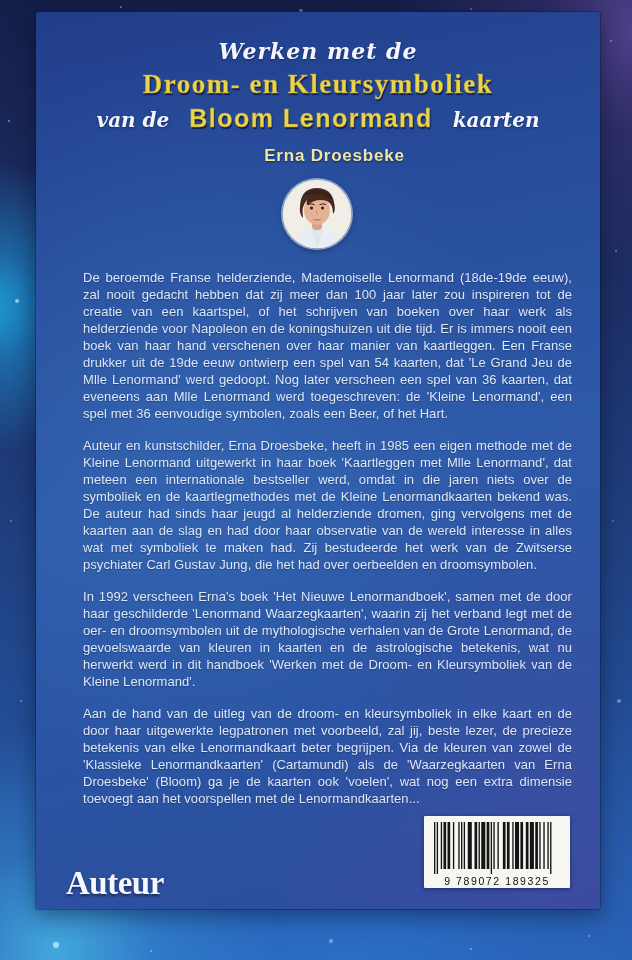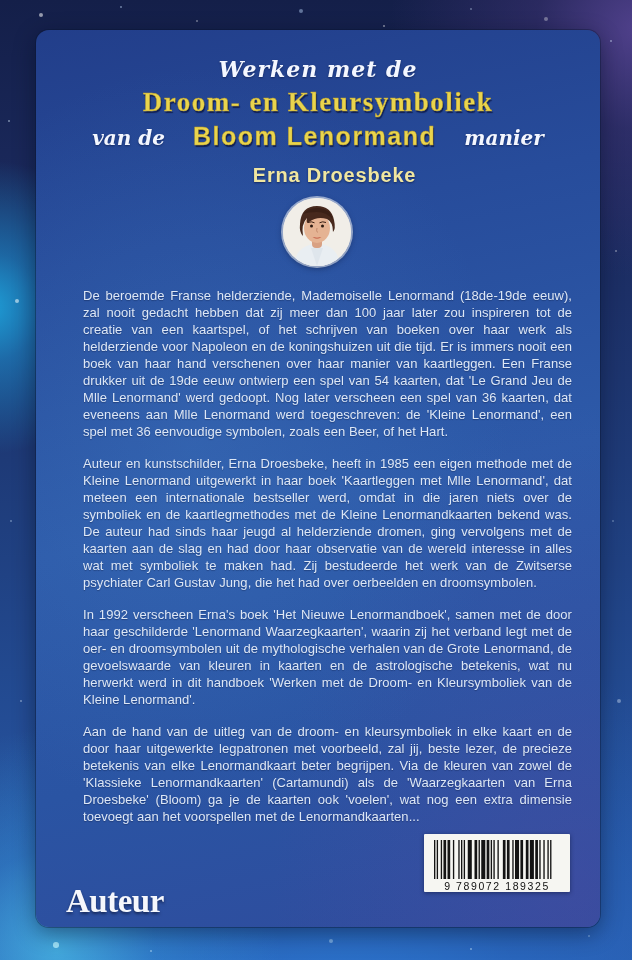--- a/index.html
+++ b/index.html
@@ -26,22 +26,22 @@
       615px 250px 0 0 rgba(255,255,255,.4), 8px 120px 0 0 rgba(220,240,255,.5),
       16px 300px 0 1px rgba(235,250,255,.6), 10px 520px 0 0 rgba(210,235,255,.4),
       20px 700px 0 0 rgba(225,240,255,.45), 612px 520px 0 0 rgba(210,230,255,.35),
       618px 700px 0 1px rgba(225,240,255,.4), 55px 944px 0 2px rgba(180,240,255,.8),
       150px 950px 0 0 rgba(210,240,255,.5), 330px 940px 0 1px rgba(200,235,255,.45),
       470px 948px 0 0 rgba(210,240,255,.5), 588px 935px 0 0 rgba(200,230,255,.4);
   }
 
   
   .book {
-    position:absolute; left:36px; top:30px; width:564px; height:897px;
-    border-radius:13px;
+    position:absolute; left:36px; top:12px; width:564px; height:897px;
+    border-radius:3px;
     background:
       radial-gradient(ellipse at 28% 46%, rgba(70,130,200,.28) 0%, rgba(70,130,200,0) 55%),
       radial-gradient(ellipse at 96% 96%, rgba(90,75,165,.30) 0%, rgba(90,75,165,0) 40%),
       linear-gradient(168deg, #223e8a 0%, #274c9b 24%, #2d5aa9 52%, #2a54a3 76%, #2f4c9d 100%);
     box-shadow: 0 0 0 1px rgba(10,20,50,.35), 0 6px 22px rgba(5,10,30,.45);
   }
 
   .title-wrap { position:absolute; top:26px; left:0; width:100%; text-align:center; }
 
   .script {
@@ -49,26 +49,26 @@
     color:#f4f7ff; text-shadow:0 1px 2px rgba(10,20,60,.55);
   }
   .script-top { font-size:22px; letter-spacing:1px; }
 
   .display-yellow {
     font-family:"Liberation Sans", sans-serif; font-weight:700;
     color:#e9d44d; letter-spacing:1.5px; -webkit-text-stroke:.4px #b79a2a;
     text-shadow:1px 2px 1px rgba(12,24,70,.85);
   }
   .title-main { font-size:27px; margin-top:5px;font-family:Liberation Serif, serif; }
-  .title-sub-row { margin-top:4px; display:flex; justify-content:center; align-items:baseline; gap:28px; }
+  .title-sub-row { margin-top:4px; display:flex; justify-content:center; align-items:baseline; gap:20px; }
   .title-sub-row .script { font-size:20px; }
   .title-sub-row .display-yellow { font-size:25px; }
 
   .author-name {
-    margin-top:13px; font-size:20px; font-weight:700; letter-spacing:.8px;
+    margin-top:13px; font-size:17px; font-weight:700; letter-spacing:.8px;
     color:#f0e6a0; text-shadow:0 1px 2px rgba(12,24,70,.7);padding-left:33px;
   }
 
   
   .photo {
     position:absolute; left:247px; top:168px; width:68px; height:68px;
     border-radius:50%; overflow:hidden;
     background:#f2efe9;
     box-shadow:0 0 0 2px rgba(240,244,250,.55), 0 2px 6px rgba(8,16,45,.5);
   }
@@ -86,21 +86,21 @@
   
   .publisher {
     position:absolute; left:30px; top:853px;
     font-family:"Liberation Serif", serif; font-weight:700;
     font-size:33px; letter-spacing:-.5px; color:#f5f7fc;
     text-shadow:0 2px 3px rgba(8,16,45,.6);
   }
 
   
   .barcode-box {
-    position:absolute; left:388px; top:804px; width:146px; height:58px;
+    position:absolute; left:388px; top:804px; width:146px; height:72px;
     background:#f6f6f2; border-radius:1px;
     box-shadow:0 1px 4px rgba(8,16,45,.5);
     display:flex; flex-direction:column; align-items:center; padding-top:6px;
   }
   .barcode-box svg { display:block; }
   .barcode-number {
     font-size:10.5px; letter-spacing:1.6px; color:#111;
     margin-top:1px; white-space:nowrap;
   }
 </style>
@@ -111,21 +111,21 @@
   <div class="stars"></div>
 
   <div class="book">
 
     <div class="title-wrap">
       <div class="script script-top">Werken met de</div>
       <div class="display-yellow title-main">Droom- en Kleursymboliek</div>
       <div class="title-sub-row">
         <span class="script">van de</span>
         <span class="display-yellow">Bloom Lenormand</span>
-        <span class="script">manier</span>
+        <span class="script">kaarten</span>
       </div>
       <div class="author-name">Erna Droesbeke</div>
     </div>
 
     <div class="photo">
       <svg width="68" height="68" viewBox="0 0 68 68">
         <rect width="68" height="68" fill="#f1eee8"></rect>
 
         <path d="M10 68 Q14 46 34 46 Q54 46 58 68 Z" fill="#e9eef2"></path>
         <path d="M28 50 L34 68 L40 50 Z" fill="#dfe6ec"></path>

